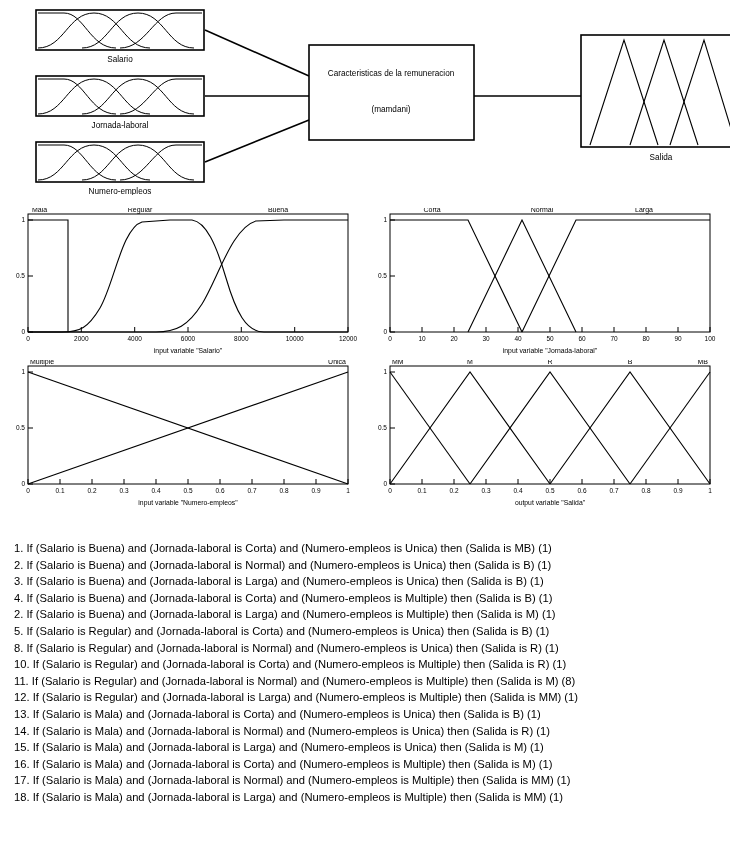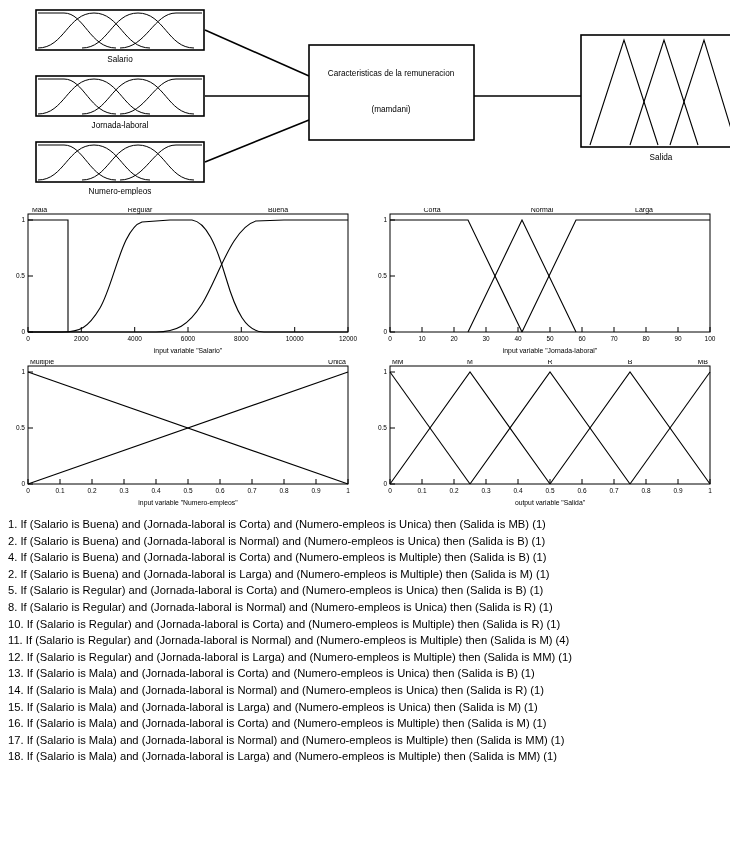--- a/index.html
+++ b/index.html
@@ -32,23 +32,23 @@
     height: 310px;
   }
   .plot {
     position: absolute;
   }
   .plot svg { display: block; }
 
   .rules {
     position: absolute;
     left: 0;
-    top: 516px;
+    top: 540px;
     width: 730px;
-    padding: 0 8px;
+    padding: 0 14px;
     box-sizing: border-box;
   }
   .rule-line {
     font-size: 11.2px;
     line-height: 16.6px;
     white-space: nowrap;
     color: #000;
   }
   .tick-lbl {
     font-size: 6.5px;
@@ -331,26 +331,27 @@
       <text class="term-lbl" x="336" y="4" text-anchor="end">MB</text>
       <text class="axis-title" x="178" y="145" text-anchor="middle">output variable "Salida"</text>
     </svg>
   </div>
 
 </div>
 
 <div class="rules">
   <div class="rule-line">1. If (Salario is Buena) and (Jornada-laboral is Corta) and (Numero-empleos is Unica) then (Salida is MB) (1)</div>
   <div class="rule-line">2. If (Salario is Buena) and (Jornada-laboral is Normal) and (Numero-empleos is Unica) then (Salida is B) (1)</div>
+  <div class="rule-line">3. If (Salario is Buena) and (Jornada-laboral is Larga) and (Numero-empleos is Unica) then (Salida is B) (1)</div>
   <div class="rule-line">4. If (Salario is Buena) and (Jornada-laboral is Corta) and (Numero-empleos is Multiple) then (Salida is B) (1)</div>
   <div class="rule-line">2. If (Salario is Buena) and (Jornada-laboral is Larga) and (Numero-empleos is Multiple) then (Salida is M) (1)</div>
   <div class="rule-line">5. If (Salario is Regular) and (Jornada-laboral is Corta) and (Numero-empleos is Unica) then (Salida is B) (1)</div>
   <div class="rule-line">8. If (Salario is Regular) and (Jornada-laboral is Normal) and (Numero-empleos is Unica) then (Salida is R) (1)</div>
   <div class="rule-line">10. If (Salario is Regular) and (Jornada-laboral is Corta) and (Numero-empleos is Multiple) then (Salida is R) (1)</div>
-  <div class="rule-line">11. If (Salario is Regular) and (Jornada-laboral is Normal) and (Numero-empleos is Multiple) then (Salida is M) (4)</div>
+  <div class="rule-line">11. If (Salario is Regular) and (Jornada-laboral is Normal) and (Numero-empleos is Multiple) then (Salida is M) (8)</div>
   <div class="rule-line">12. If (Salario is Regular) and (Jornada-laboral is Larga) and (Numero-empleos is Multiple) then (Salida is MM) (1)</div>
   <div class="rule-line">13. If (Salario is Mala) and (Jornada-laboral is Corta) and (Numero-empleos is Unica) then (Salida is B) (1)</div>
   <div class="rule-line">14. If (Salario is Mala) and (Jornada-laboral is Normal) and (Numero-empleos is Unica) then (Salida is R) (1)</div>
   <div class="rule-line">15. If (Salario is Mala) and (Jornada-laboral is Larga) and (Numero-empleos is Unica) then (Salida is M) (1)</div>
   <div class="rule-line">16. If (Salario is Mala) and (Jornada-laboral is Corta) and (Numero-empleos is Multiple) then (Salida is M) (1)</div>
   <div class="rule-line">17. If (Salario is Mala) and (Jornada-laboral is Normal) and (Numero-empleos is Multiple) then (Salida is MM) (1)</div>
   <div class="rule-line">18. If (Salario is Mala) and (Jornada-laboral is Larga) and (Numero-empleos is Multiple) then (Salida is MM) (1)</div>
 </div>
 
 </body></html>

